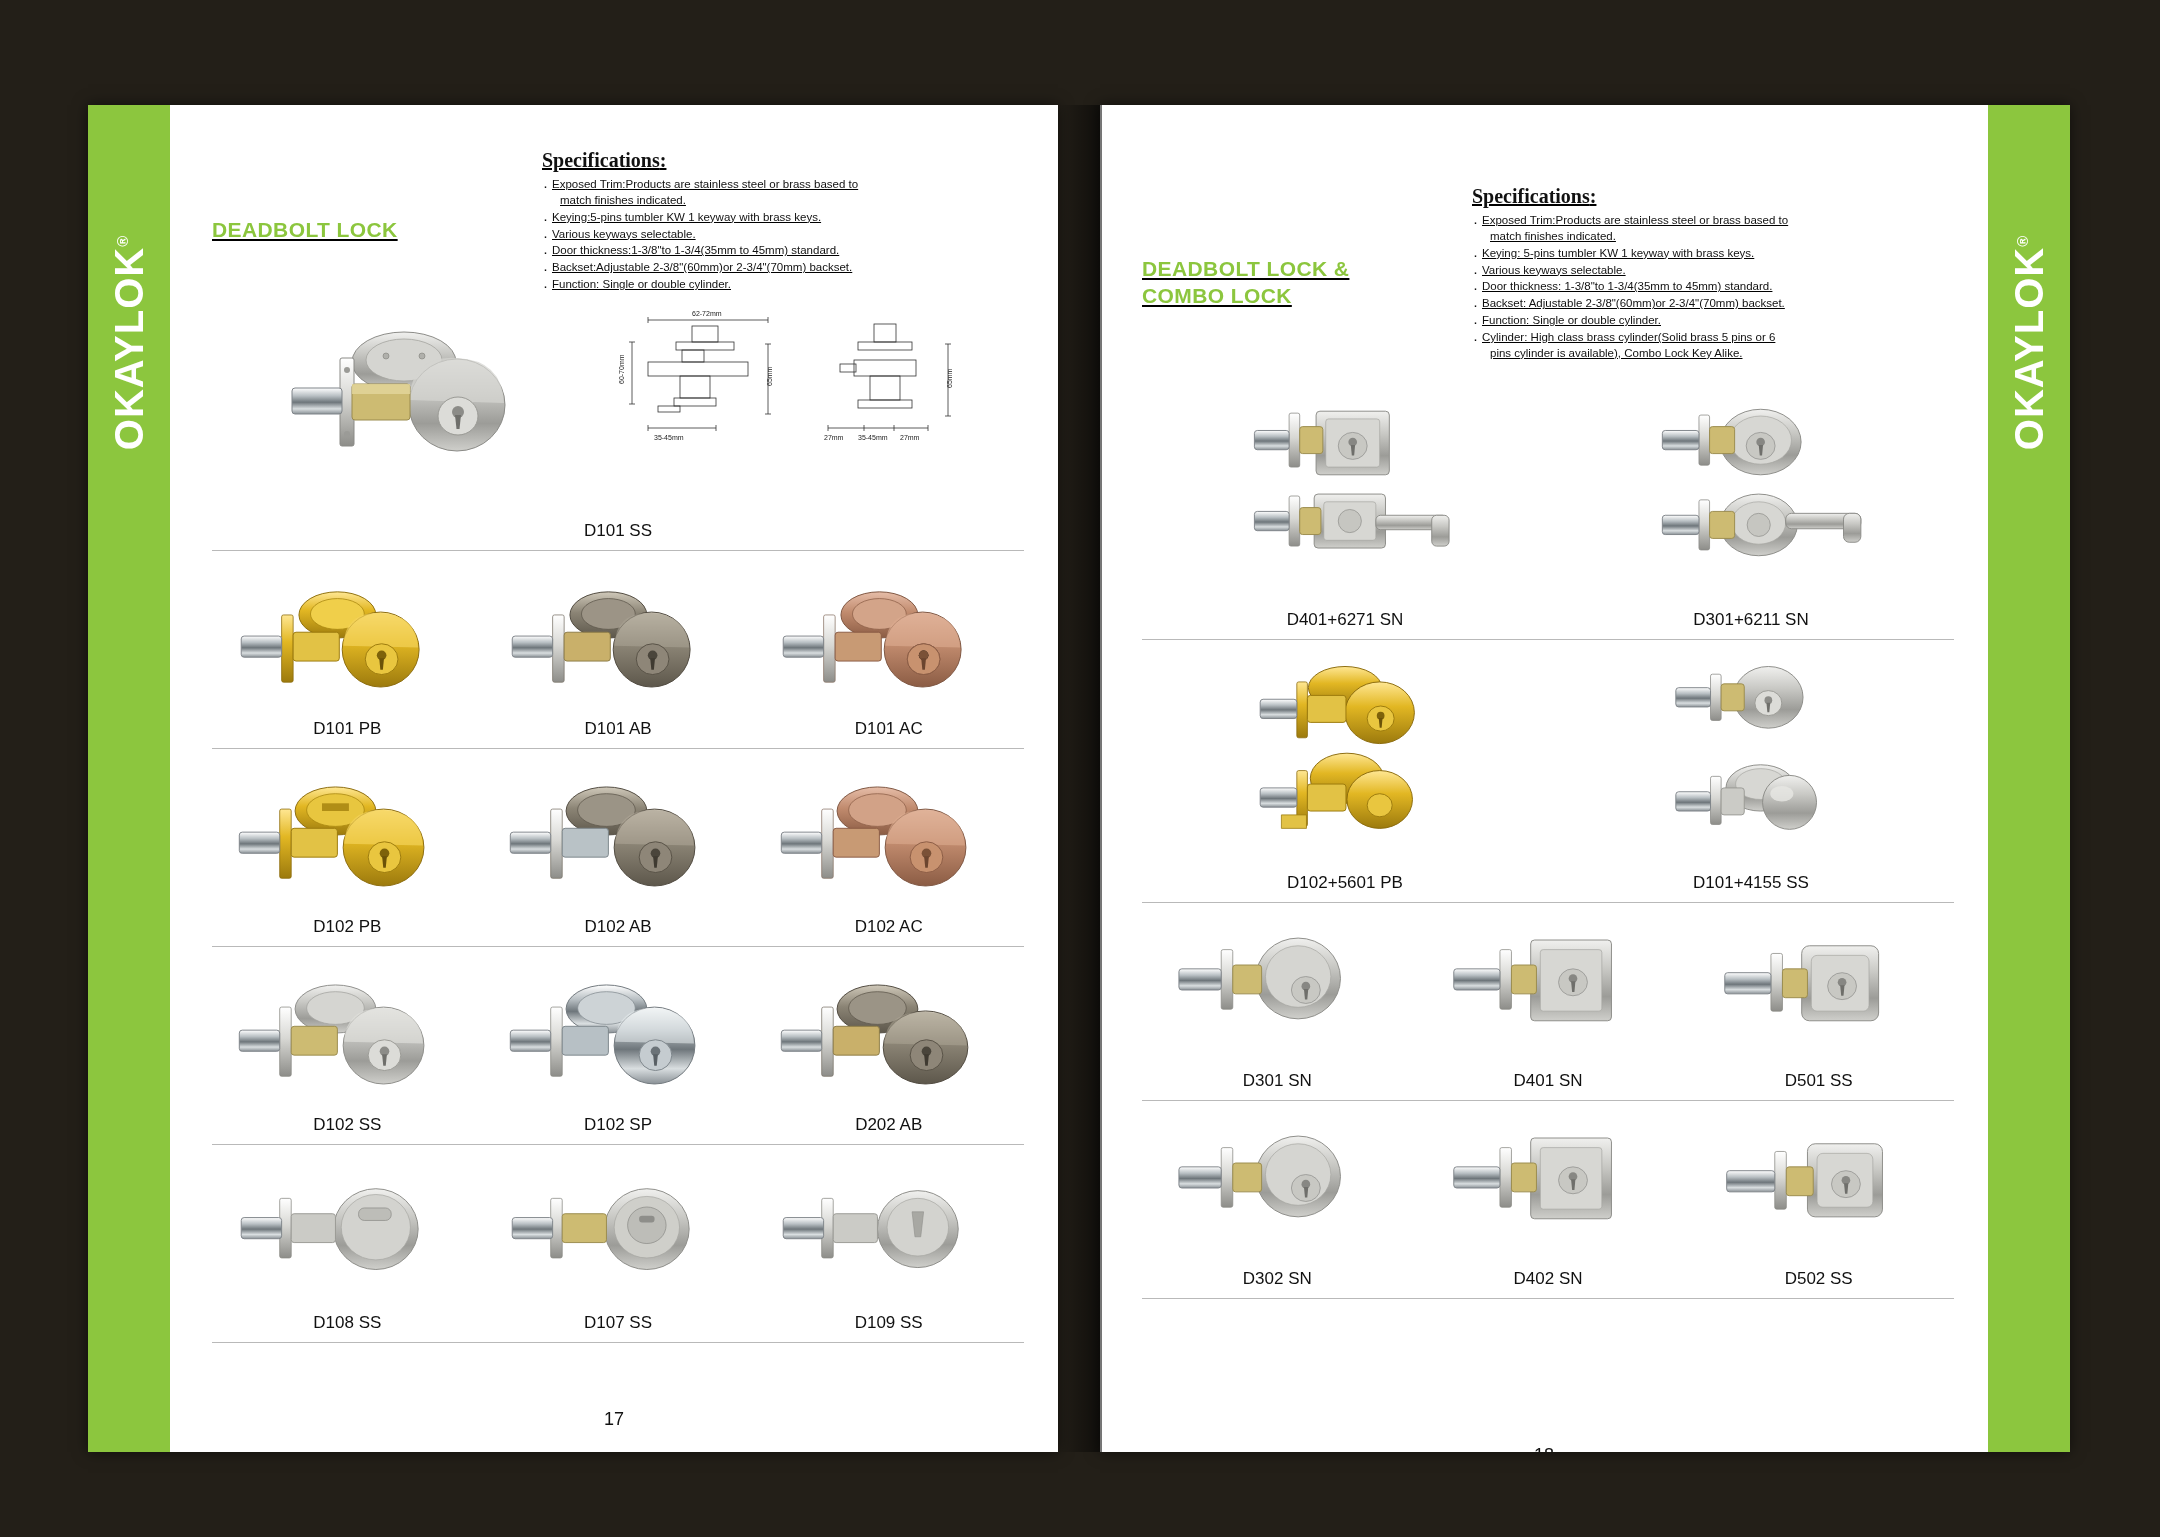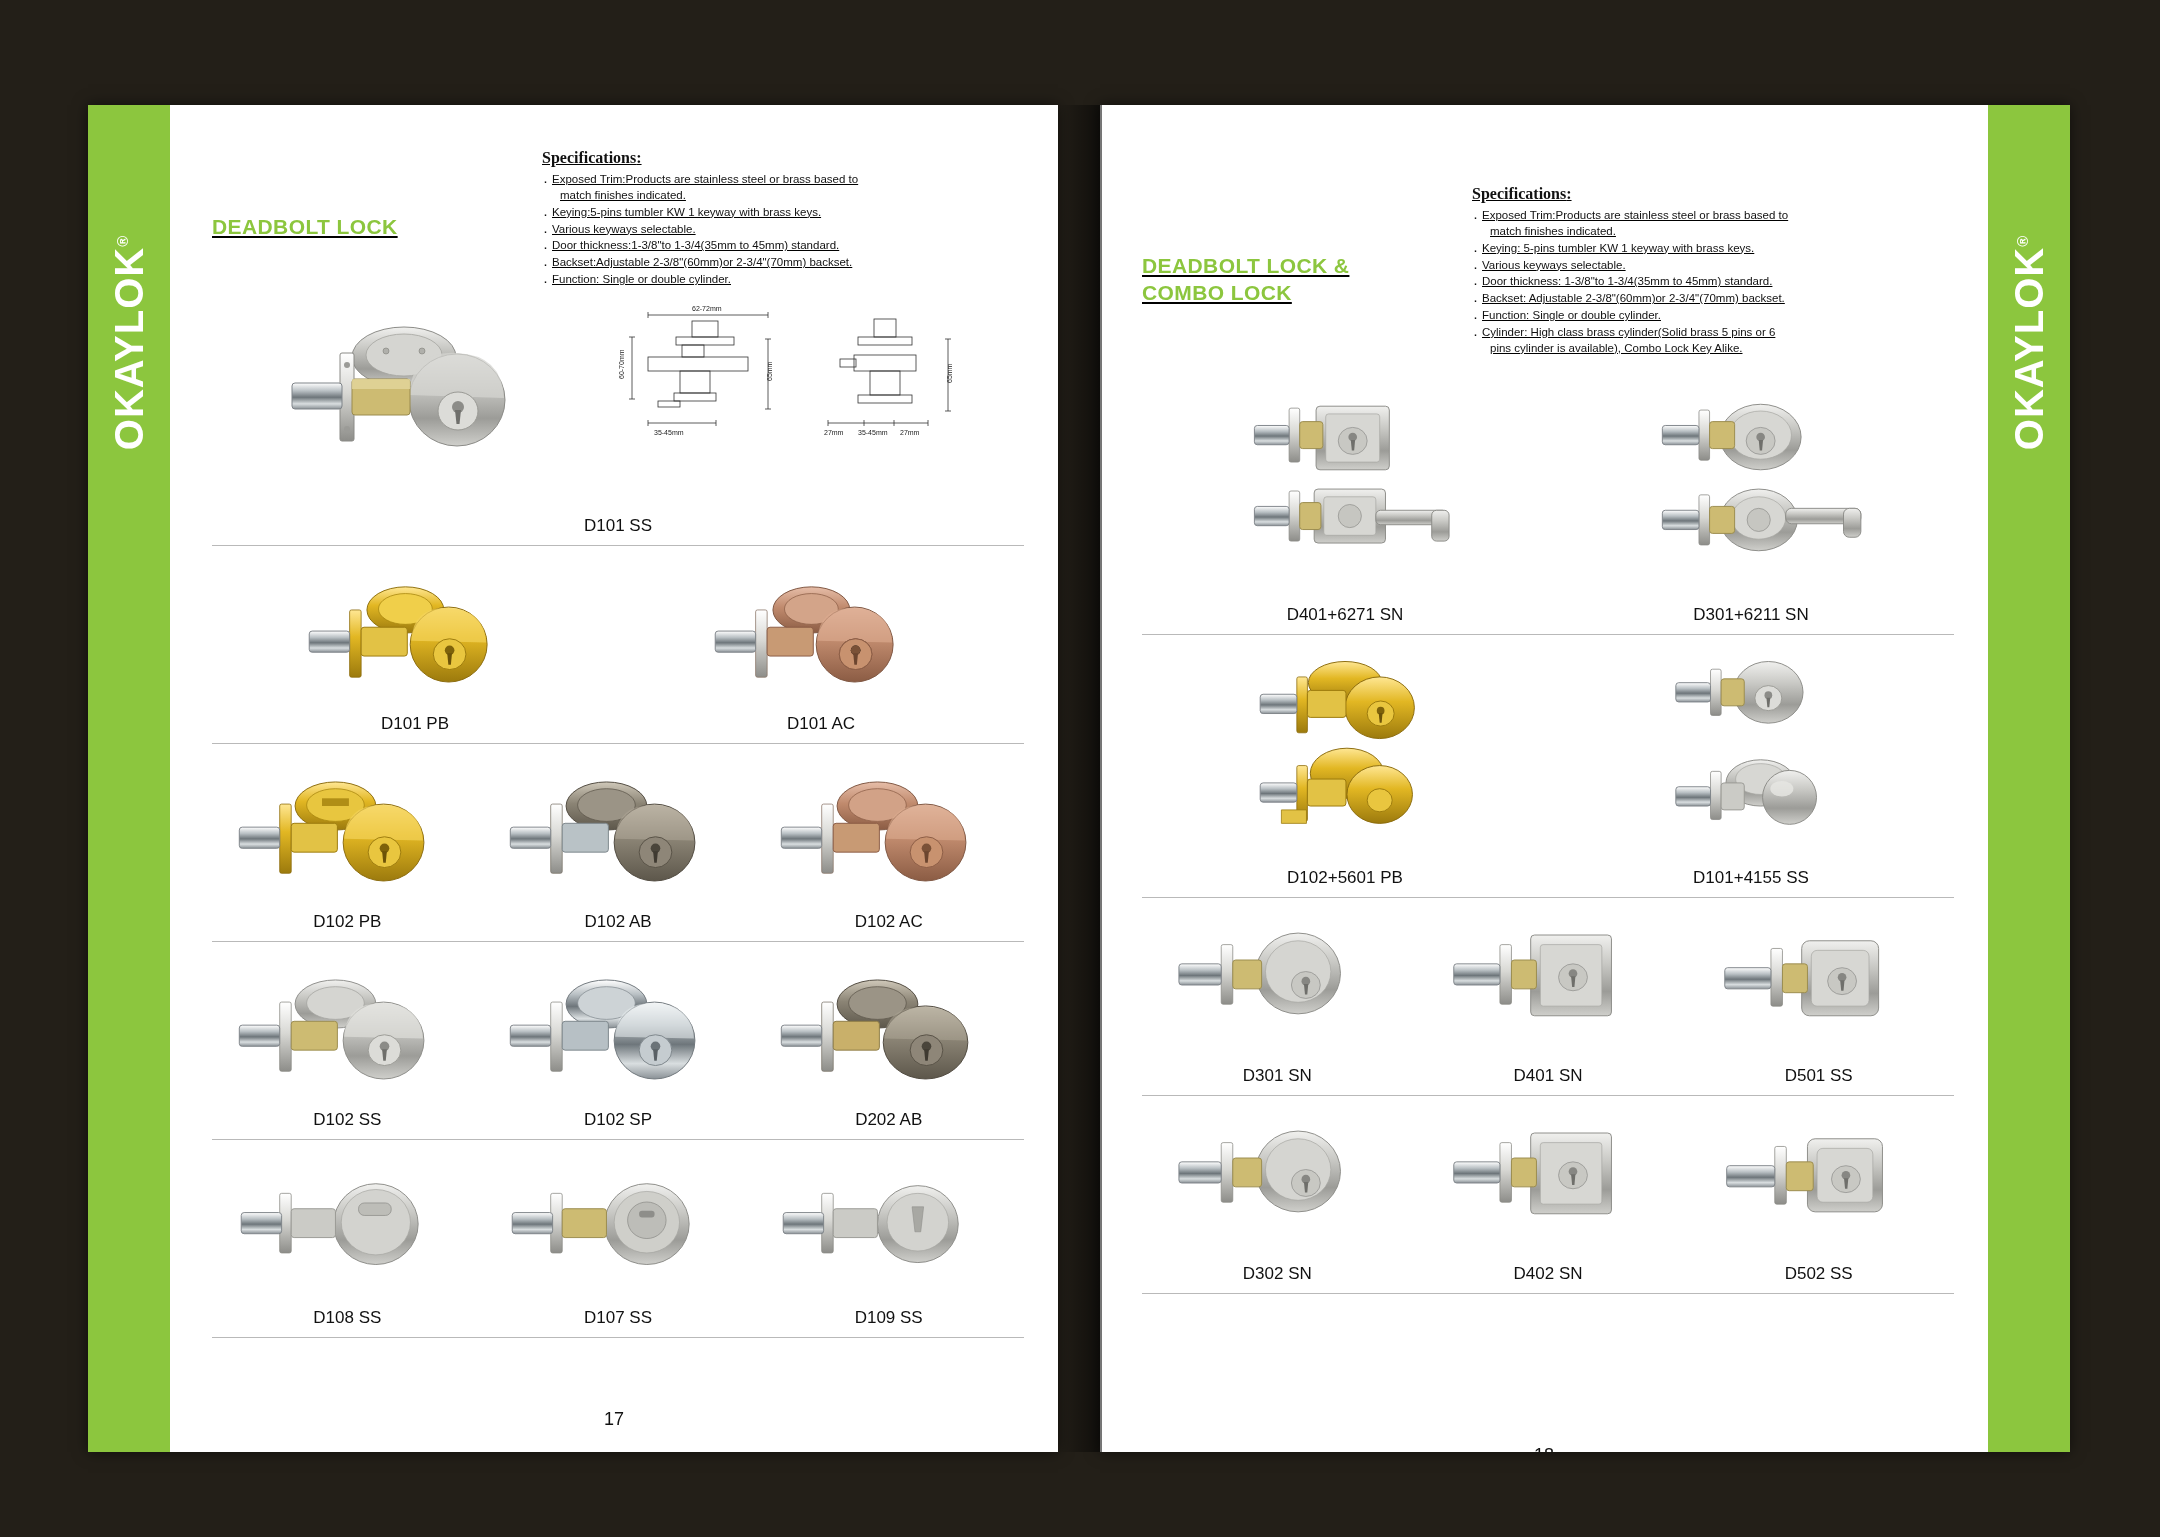--- a/index.html
+++ b/index.html
@@ -92,21 +92,21 @@
     letter-spacing: 0.4px;
     width: 330px;
     padding-top: 16px;
   }
   .spec-block {
     flex: 1;
   }
   .spec-title {
     font-family: "Liberation Serif", serif;
     font-weight: bold;
-    font-size: 16px;
+    font-size: 20px;
     color: #111;
     margin-bottom: 5px;
   }
   .spec-list {
     list-style: none;
     margin: 0;
     padding: 0;
     font-size: 11.5px;
     line-height: 1.38;
     color: #111;
@@ -352,20 +352,37 @@
                 <rect x="62" y="46" width="12" height="70" rx="2" fill="url(#brassG)" stroke="#8a6a0b" stroke-width="0.8"></rect>
                 <rect x="20" y="68" width="42" height="22" rx="3" fill="url(#chromeG)" stroke="#7f8489" stroke-width="1"></rect>
                 <rect x="74" y="64" width="48" height="30" rx="3" fill="#e2c245" stroke="#9b7a0d" stroke-width="1"></rect>
               </svg>
             </div>
             <div class="caption">D101 PB</div>
           </div>
           <div class="cell">
             <div class="prod-img">
               <svg viewBox="0 0 260 140" width="250" height="136">
+                <ellipse cx="120" cy="46" rx="40" ry="24" fill="url(#abG)" stroke="#4e483d" stroke-width="1"></ellipse>
+                <ellipse cx="120" cy="45" rx="28" ry="16" fill="#9c9486" stroke="#5e584c" stroke-width="0.8"></ellipse>
+                <ellipse cx="165" cy="82" rx="40" ry="39" fill="url(#abG)" stroke="#4e483d" stroke-width="1"></ellipse>
+                <path d="M126 78 Q128 42 165 44 Q202 46 204 80 Z" fill="#a9a192" opacity="0.6"></path>
+                <ellipse cx="166" cy="92" rx="17" ry="16" fill="#8e8678" stroke="#575146" stroke-width="1"></ellipse>
+                <circle cx="166" cy="88" r="5" fill="#4a453b"></circle>
+                <path d="M163.5 91 l5 0 l-1.2 12 l-2.6 0 z" fill="#3f3a31"></path>
+                <rect x="62" y="46" width="12" height="70" rx="2" fill="url(#ssBolt)" stroke="#7b756a" stroke-width="0.8"></rect>
+                <rect x="20" y="68" width="42" height="22" rx="3" fill="url(#chromeG)" stroke="#7f8489" stroke-width="1"></rect>
+                <rect x="74" y="64" width="48" height="30" rx="3" fill="#c9b06a" stroke="#8d7c47" stroke-width="1"></rect>
+              </svg>
+            </div>
+            <div class="caption">D101 AB</div>
+          </div>
+          <div class="cell">
+            <div class="prod-img">
+              <svg viewBox="0 0 260 140" width="250" height="136">
                 <ellipse cx="120" cy="46" rx="40" ry="24" fill="url(#acG)" stroke="#7d5440" stroke-width="1"></ellipse>
                 <ellipse cx="120" cy="45" rx="28" ry="16" fill="#d3a489" stroke="#8d6048" stroke-width="0.8"></ellipse>
                 <ellipse cx="165" cy="82" rx="40" ry="39" fill="url(#acG)" stroke="#7d5440" stroke-width="1"></ellipse>
                 <path d="M126 78 Q128 42 165 44 Q202 46 204 80 Z" fill="#dcab8f" opacity="0.65"></path>
                 <ellipse cx="166" cy="92" rx="17" ry="16" fill="#c99madd" stroke="#8a5c45" stroke-width="1"></ellipse>
                 <ellipse cx="166" cy="92" rx="17" ry="16" fill="#c8926f" stroke="#8a5c45" stroke-width="1"></ellipse>
                 <circle cx="166" cy="88" r="5" fill="#74refill"></circle>
                 <circle cx="166" cy="88" r="5" fill="#7a5137"></circle>
                 <path d="M163.5 91 l5 0 l-1.2 12 l-2.6 0 z" fill="#6b452f"></path>
                 <rect x="62" y="46" width="12" height="70" rx="2" fill="url(#ssBolt)" stroke="#8a7668" stroke-width="0.8"></rect>

